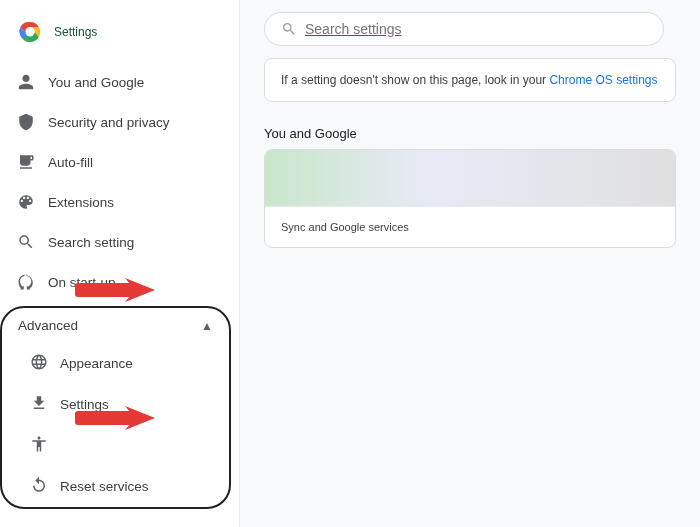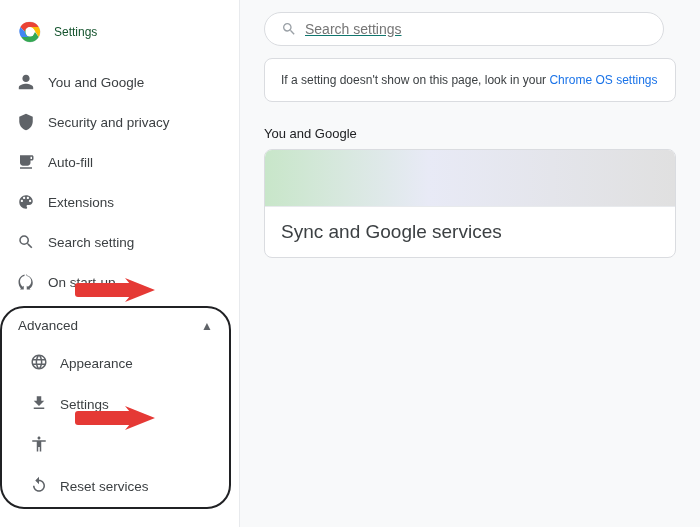--- a/index.html
+++ b/index.html
@@ -195,21 +195,21 @@
     .account-preview {
       height: 56px;
       background: linear-gradient(90deg, #c8e6c9 0%, #e8eaf6 40%, #e0e0e0 100%);
       margin: 0;
     }
 
     .sync-item {
       display: flex;
       align-items: center;
       padding: 14px 16px;
-      font-size: 19px;
+      font-size: 11px;
       color: #3c4043;
       border-top: 1px solid #e8eaed;
     }
 
     .arrows-overlay {
       position: absolute;
       left: 0;
       top: 0;
       width: 240px;
       height: 527px;

